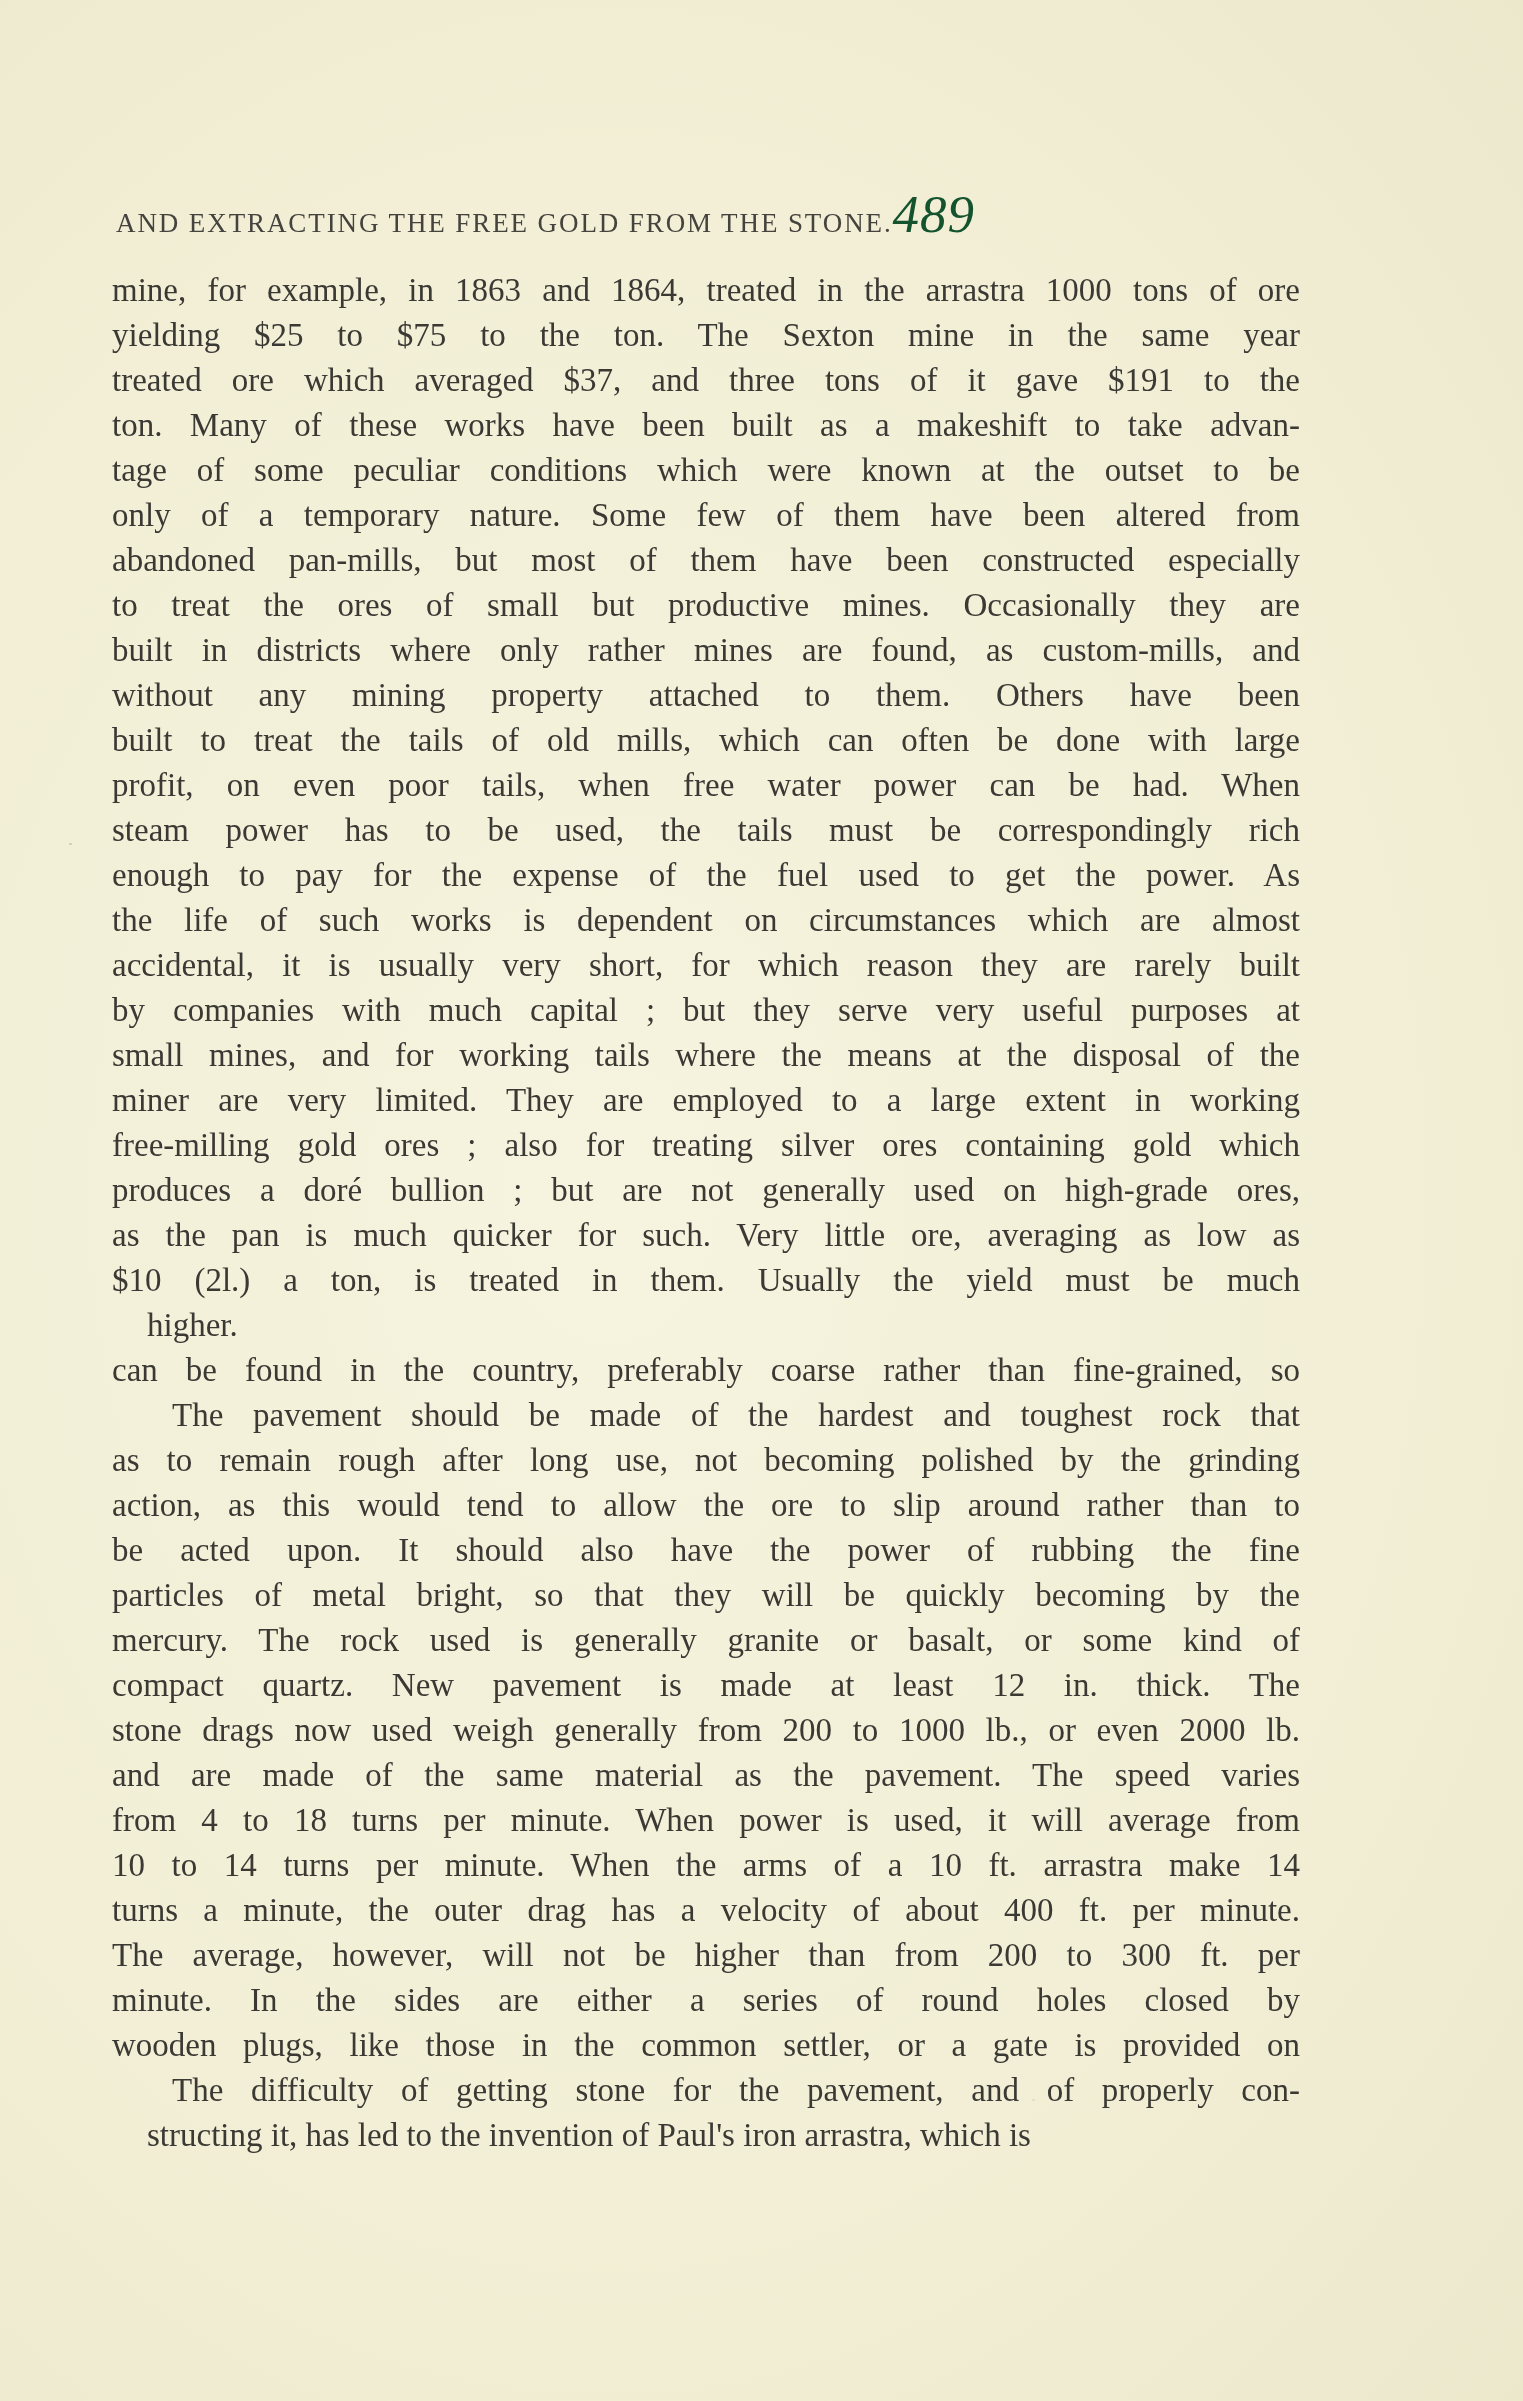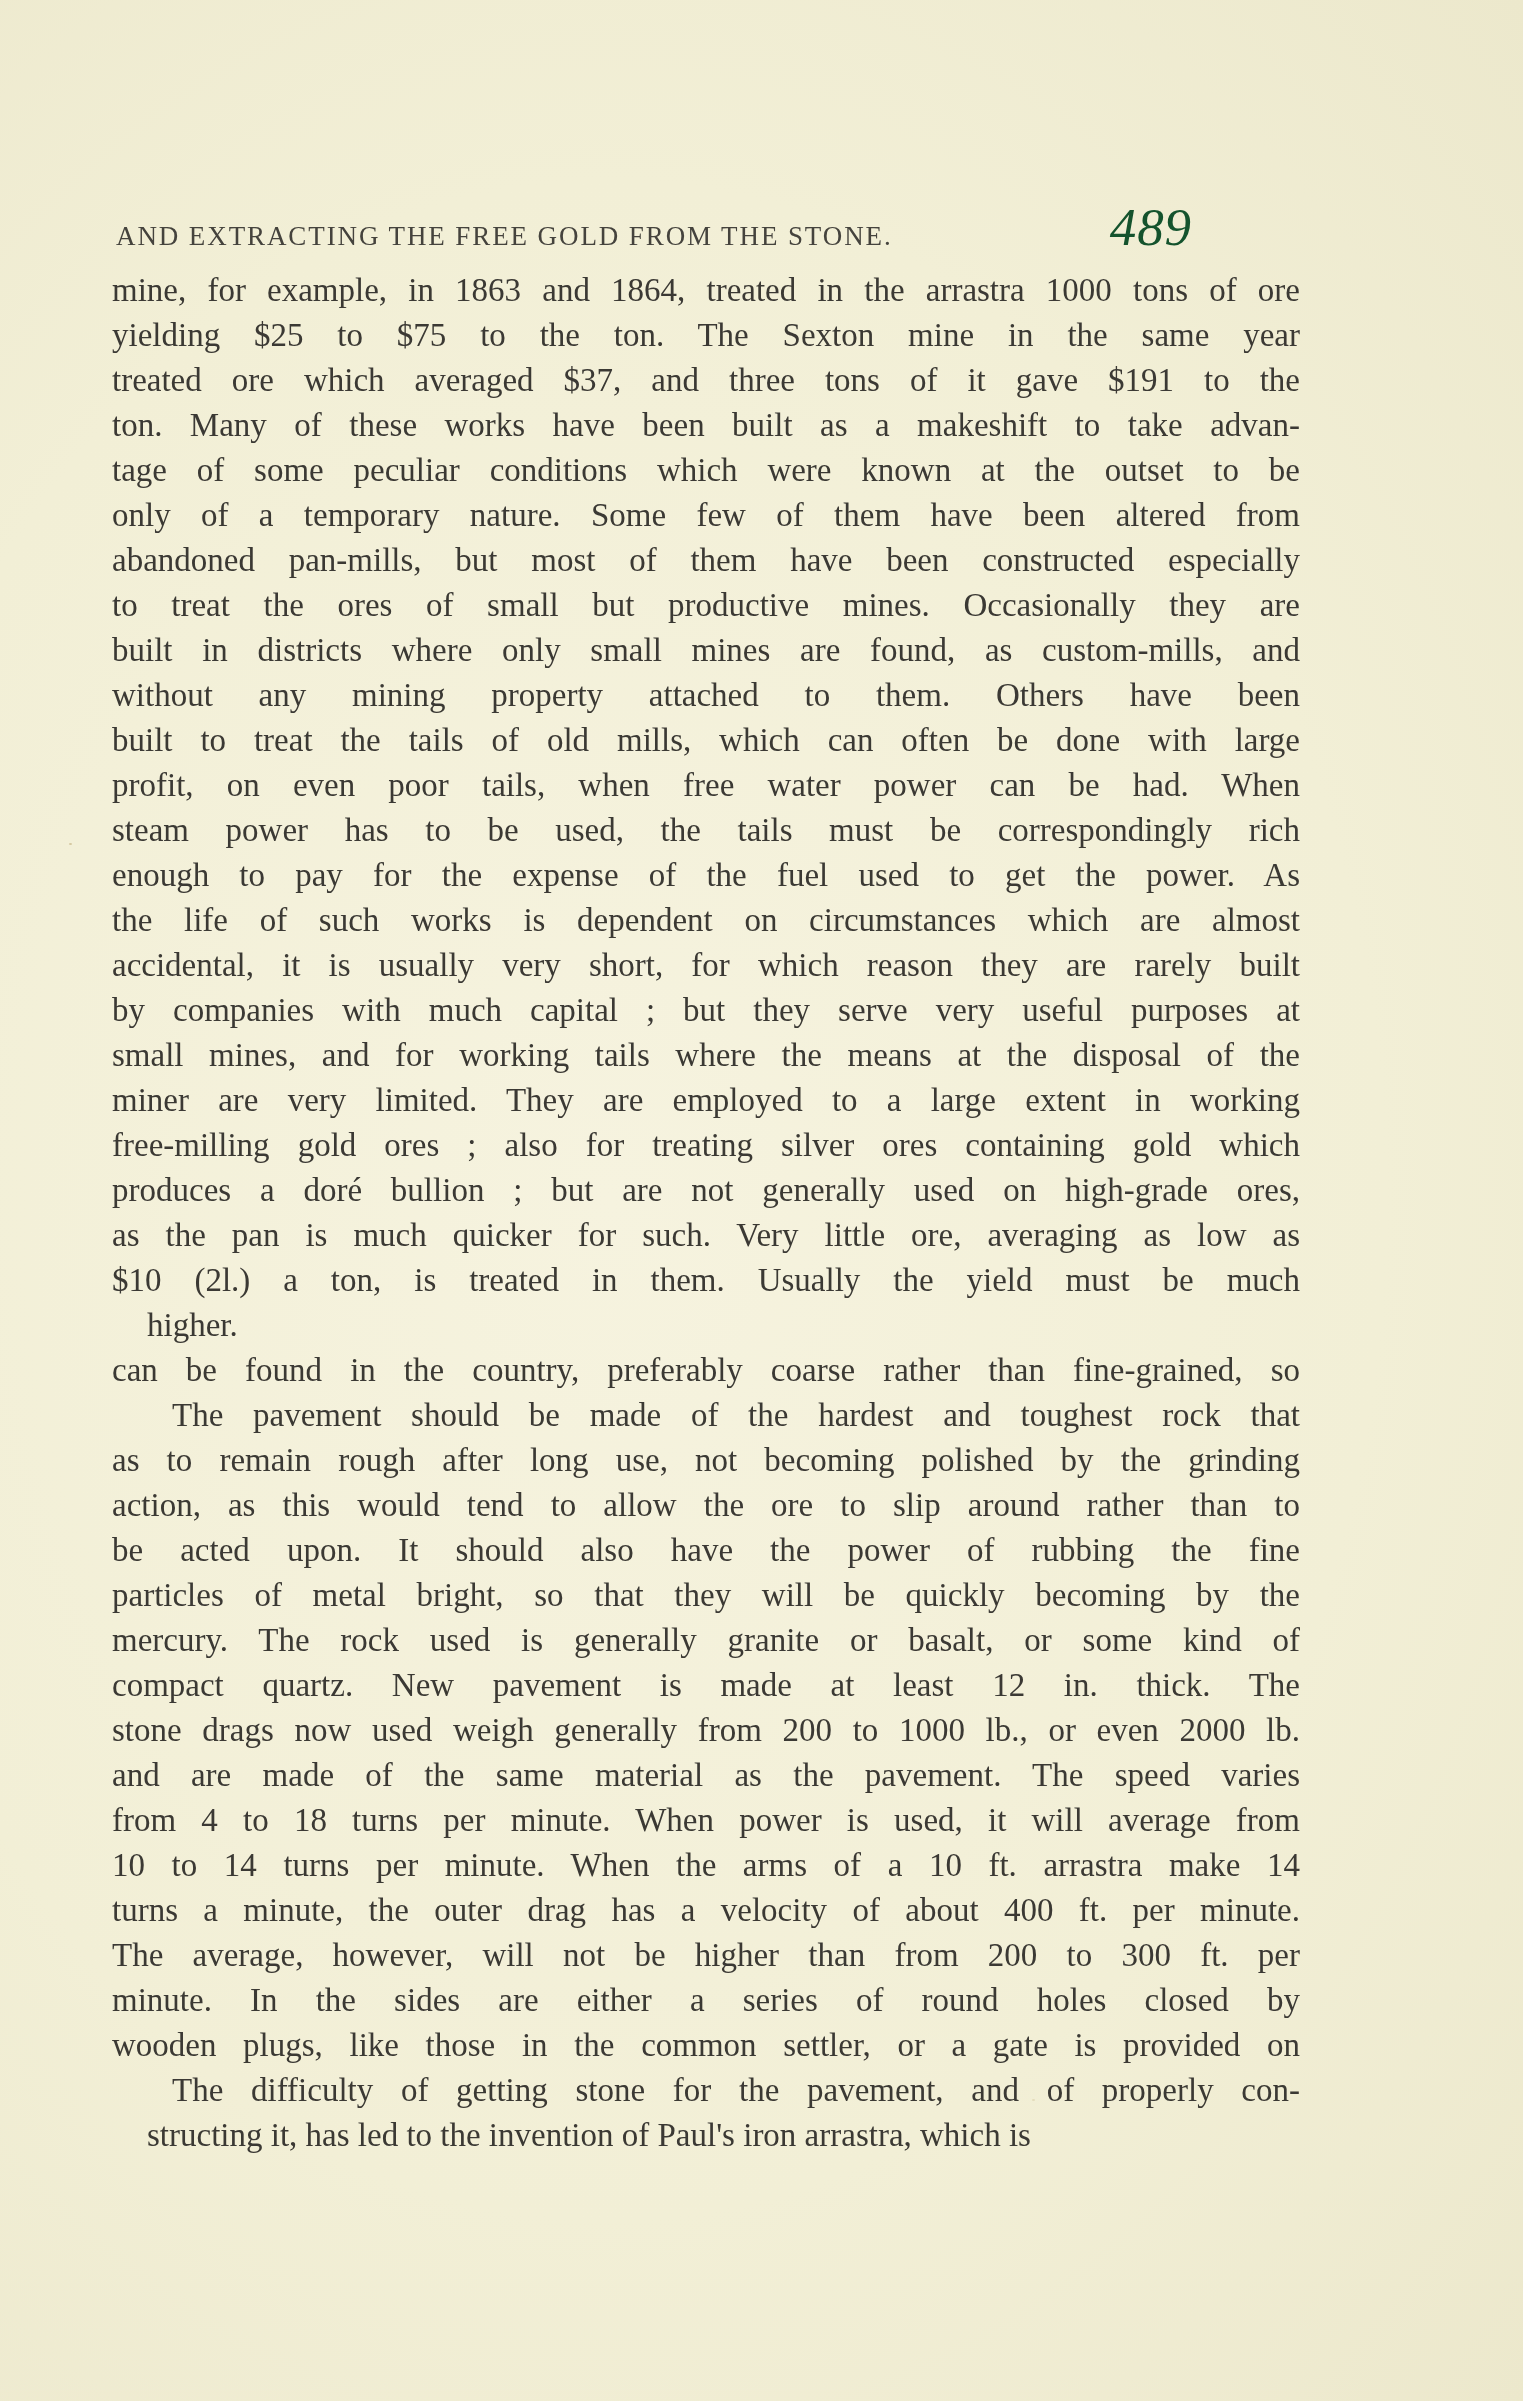--- a/index.html
+++ b/index.html
@@ -16,28 +16,26 @@
       color: #3a3833;
     }
     .page {
       position: absolute;
       left: 112px;
       top: 0;
       width: 1188px;
     }
     .running-head {
       position: absolute;
-      top: 197px;
+      top: 184px;
       left: 116px;
       width: 1076px;
       display: flex;
-      justify-content: space-between;
       align-items: baseline;
       font-family: "Liberation Serif", serif;
-      gap: 43px;
     }
     .running-title {
       font-size: 27px;
       letter-spacing: 1.9px;
       color: #45433d;
     }
     .page-number {
       font-size: 53px;
       color: #14532d;
       letter-spacing: 0.9px;
@@ -90,21 +88,21 @@
     <div class="body-text" id="body-text">
         <div class="paragraph">
           <span class="line">mine, for example, in 1863 and 1864, treated in the arrastra 1000 tons of ore</span>
           <span class="line">yielding $25 to $75 to the ton.  The Sexton mine in the same year</span>
           <span class="line">treated ore which averaged $37, and three tons of it gave $191 to the</span>
           <span class="line">ton.  Many of these works have been built as a makeshift to take advan-</span>
           <span class="line">tage of some peculiar conditions which were known at the outset to be</span>
           <span class="line">only of a temporary nature.  Some few of them have been altered from</span>
           <span class="line">abandoned pan-mills, but most of them have been constructed especially</span>
           <span class="line">to treat the ores of small but productive mines.  Occasionally they are</span>
-          <span class="line">built in districts where only small mines are found, as custom-mills, and</span>
+          <span class="line">built in districts where only rather mines are found, as custom-mills, and</span>
           <span class="line">without any mining property attached to them.  Others have been</span>
           <span class="line">built to treat the tails of old mills, which can often be done with large</span>
           <span class="line">profit, on even poor tails, when free water power can be had.  When</span>
           <span class="line">steam power has to be used, the tails must be correspondingly rich</span>
           <span class="line">enough to pay for the expense of the fuel used to get the power.  As</span>
           <span class="line">the life of such works is dependent on circumstances which are almost</span>
           <span class="line">accidental, it is usually very short, for which reason they are rarely built</span>
           <span class="line">by companies with much capital ; but they serve very useful purposes at</span>
           <span class="line">small mines, and for working tails where the means at the disposal of the</span>
           <span class="line">miner are very limited.  They are employed to a large extent in working</span>

